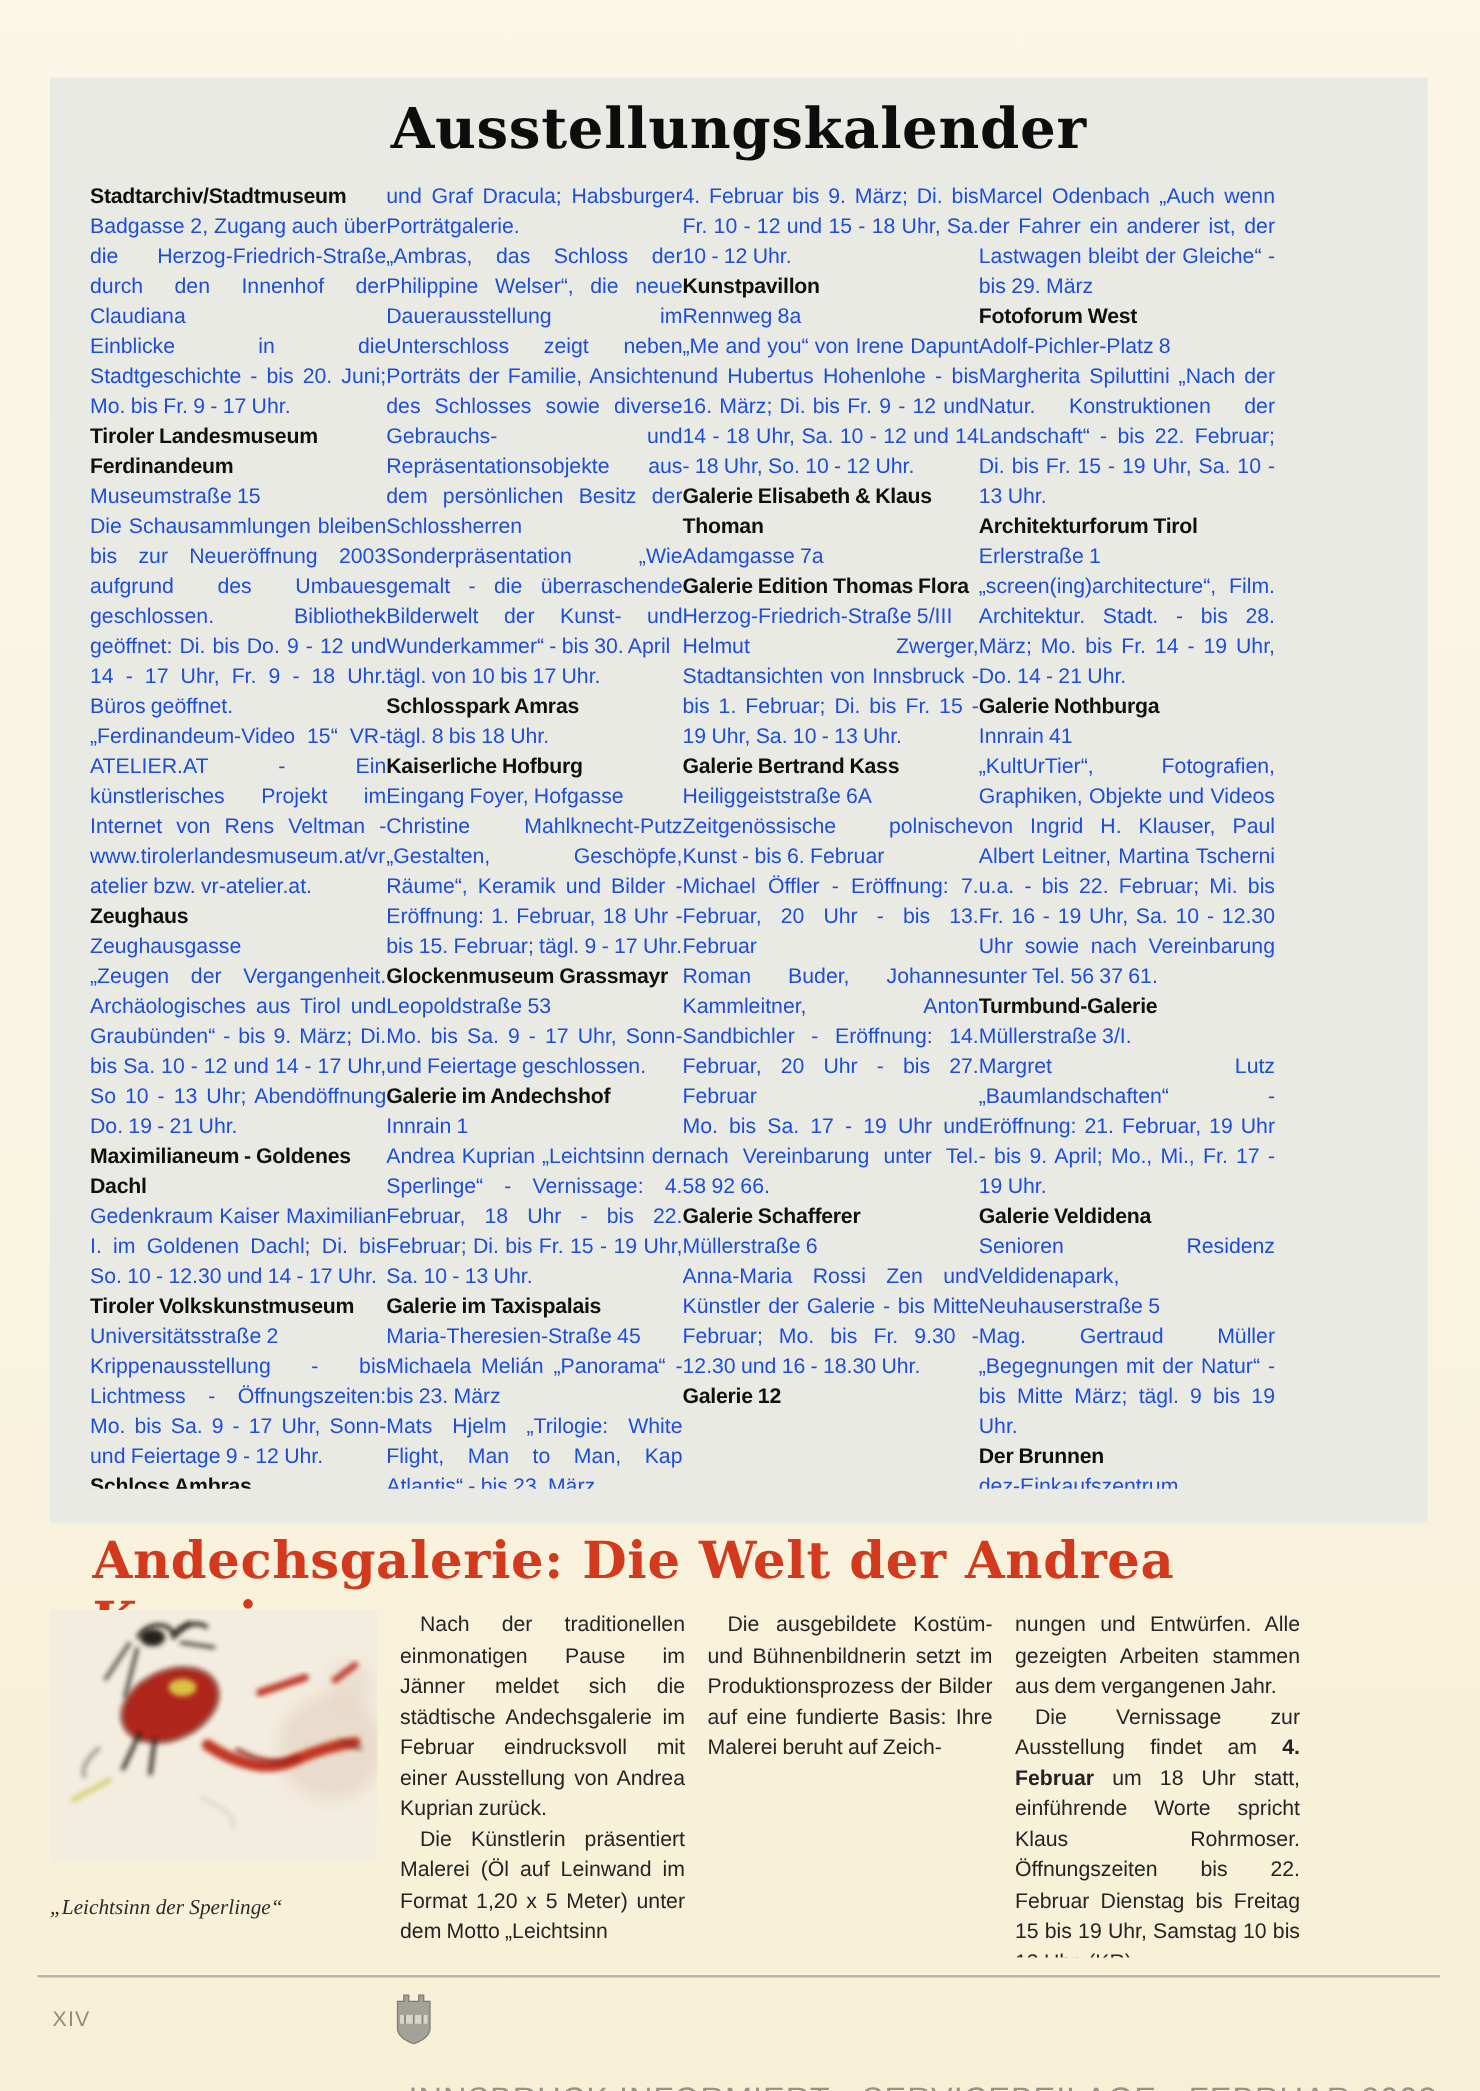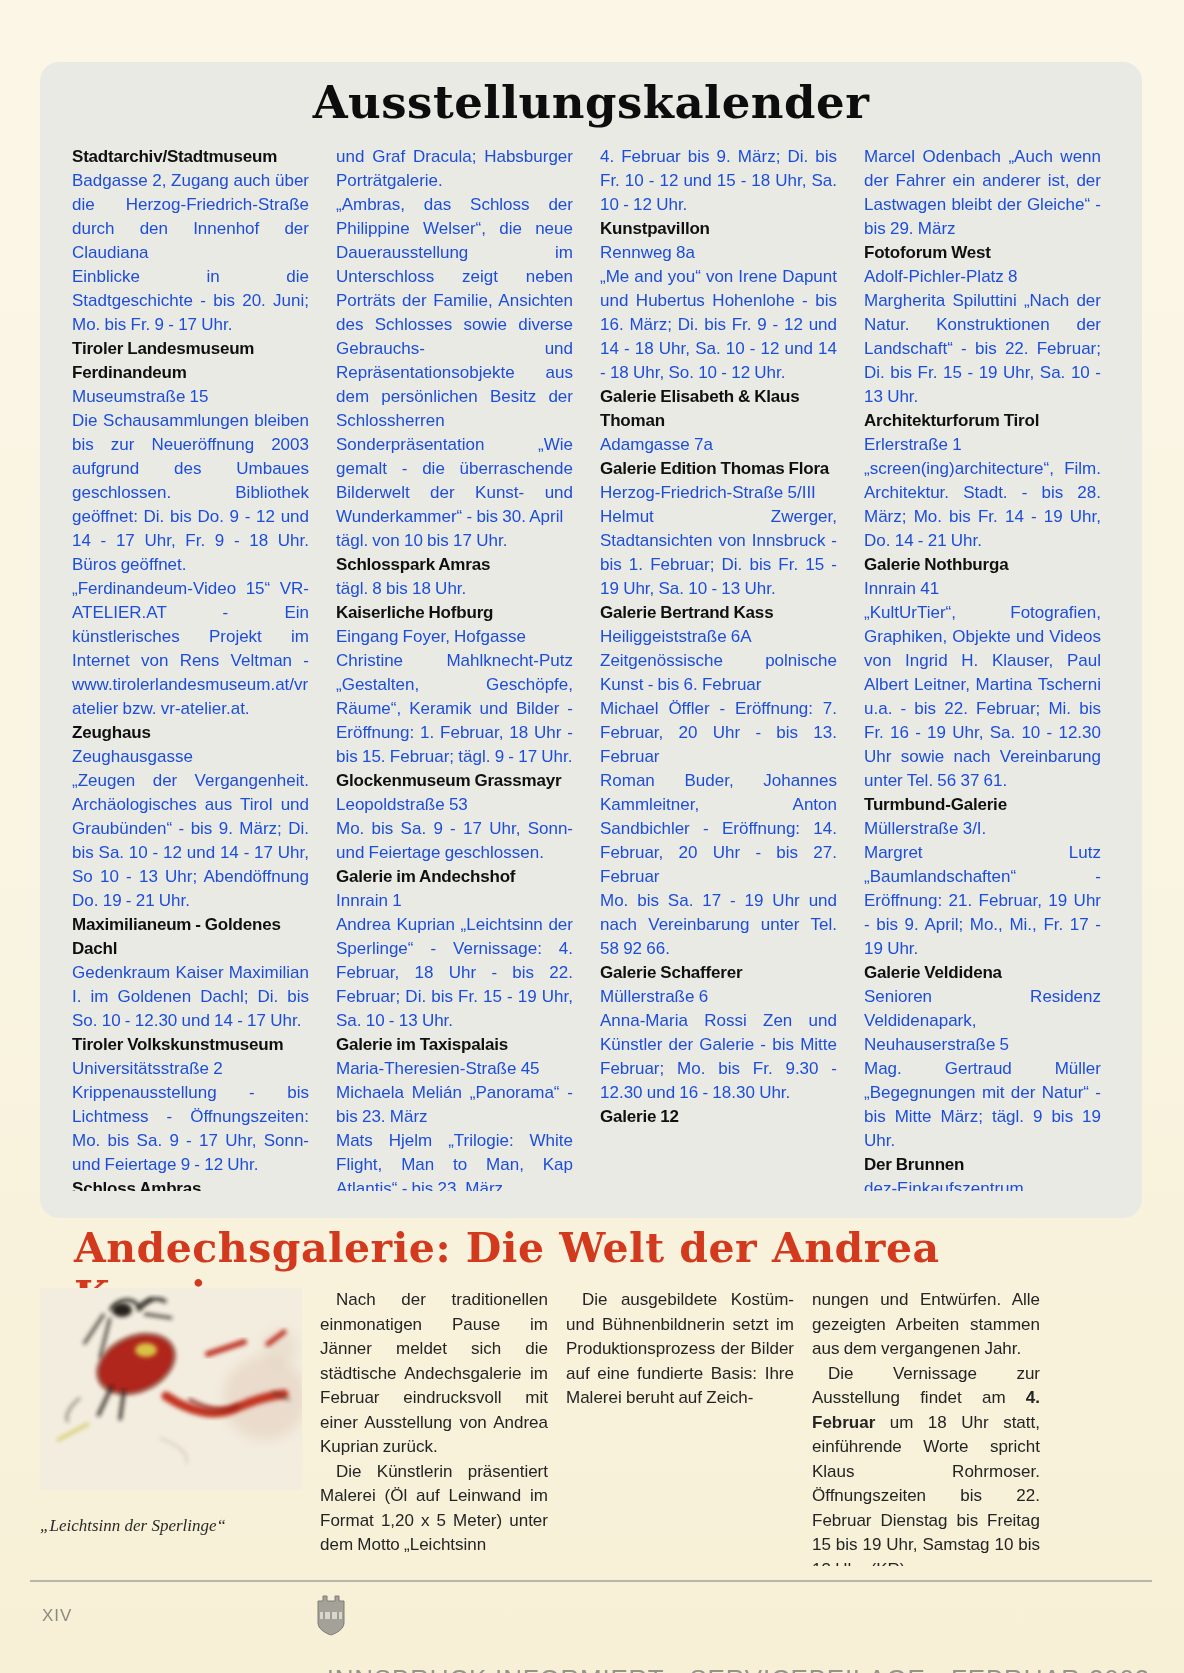--- a/index.html
+++ b/index.html
@@ -11,29 +11,29 @@
     -webkit-font-smoothing:antialiased;
   }
   .page {
     position:relative; width:1184px; height:1673px;
     background:linear-gradient(180deg,#fbf6e6 0%,#f9f4e1 55%,#f7f0d6 100%);
     overflow:hidden;
   }
   
   .calendar-panel {
     position:absolute; left:40px; top:62px; width:1102px; height:1156px;
-    background:#eaeae5; overflow:hidden;border-radius:19px;
+    background:#eaeae5; overflow:hidden;
   }
   .cal-title {
     font-family:"DejaVu Serif","Liberation Serif",serif;
     font-weight:bold; font-size:45px; letter-spacing:0.5px;
     text-align:center; margin-top:14px; color:#0d0d0d;
   }
   .columns {
-    display:flex; gap:27px; padding:16px 40px 0 32px; height:1062px; overflow:hidden;
+    display:flex; padding:16px 40px 0 32px; height:1062px; overflow:hidden;
   }
   .col { width:237px; flex:0 0 237px; font-size:17px; line-height:24px; overflow:hidden; }
   .venue { font-weight:bold; color:#101010; letter-spacing:-0.2px; }
   .listing { text-align:justify; color:#1d4ed8; }
   .listing, .venue { hyphens:auto; -webkit-hyphens:auto; word-spacing:-0.5px; }
   
   .article-headline {
     position:absolute; left:40px; top:1224px; width:1102px;
     font-family:"DejaVu Serif","Liberation Serif",serif;
     font-weight:bold; font-size:41px; letter-spacing:0.5px;

